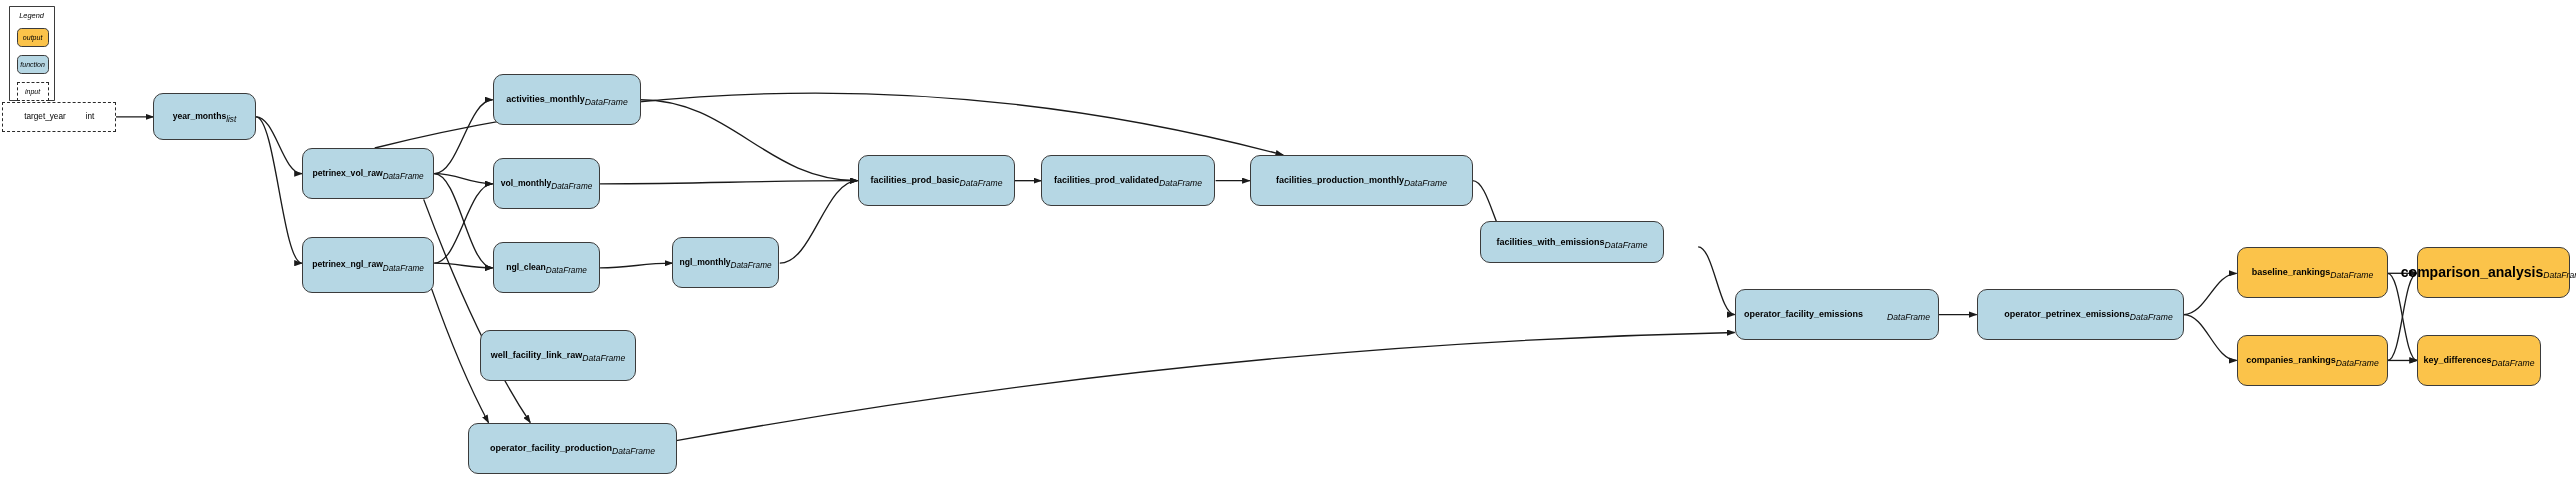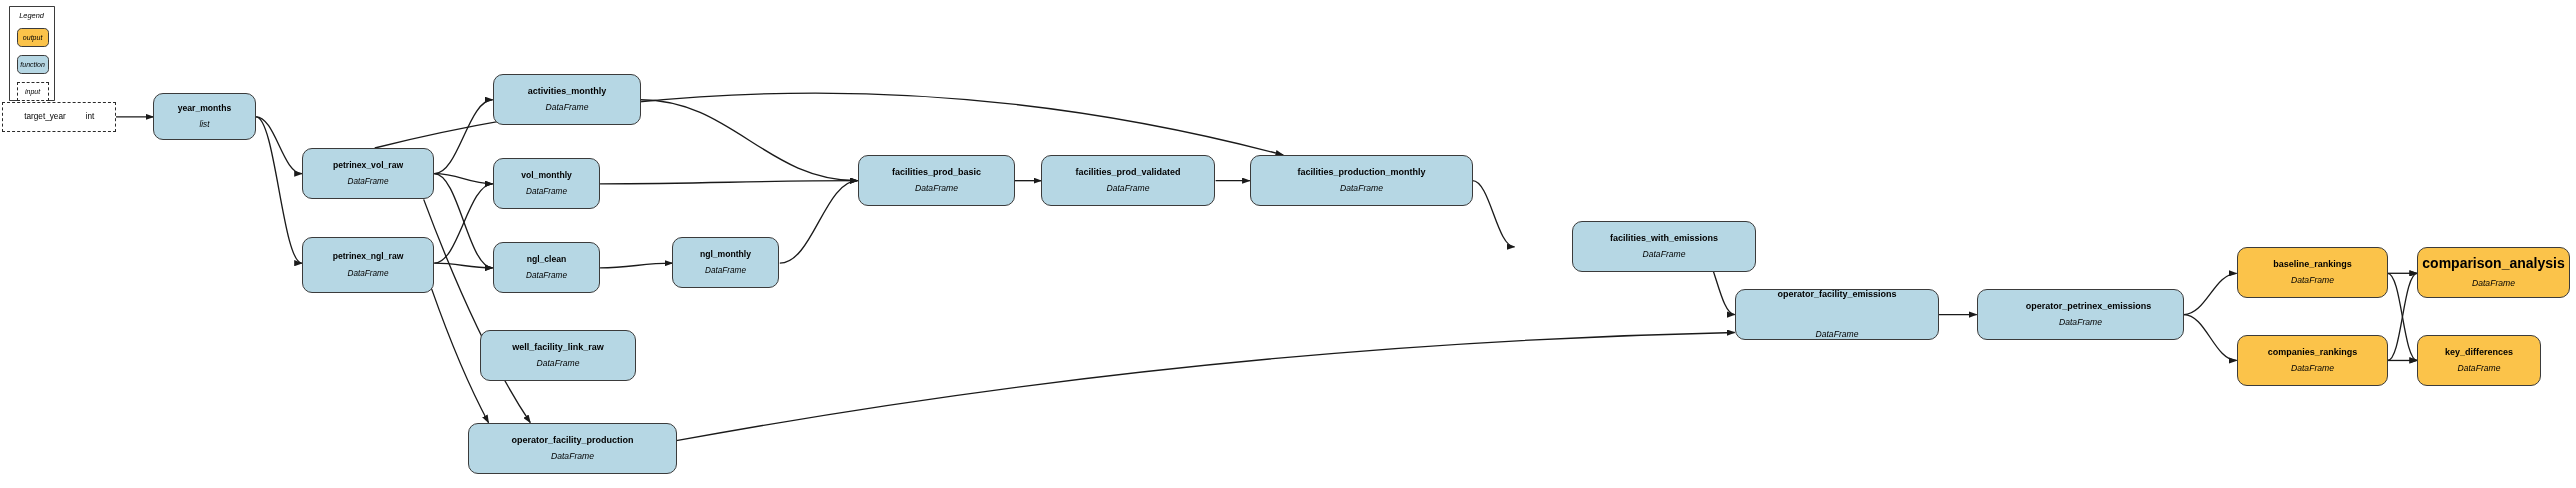--- a/index.html
+++ b/index.html
@@ -1,21 +1,21 @@
 <!DOCTYPE html>
 <html style="font-size:12.5px"><head>
 <meta charset="utf-8">
 <style>
   html,body{margin:0;padding:0;background:#ffffff;}
   body{font-family:"Liberation Sans",sans-serif;}
   #canvas{position:relative;width:2576px;height:489px;background:#ffffff;overflow:hidden;}
   #edges{position:absolute;left:0;top:0;width:2576px;height:489px;pointer-events:none;}
 
   .node{position:absolute;box-sizing:border-box;border:1.2px solid #3b3b3b;border-radius:10px;
-        display:flex;flex-direction:column;align-items:center;justify-content:center;
+        display:flex;align-items:center;justify-content:center;
         text-align:center;line-height:1.12;}
   .node .title{font-weight:bold;color:#000;white-space:nowrap;}
   .node .sub{font-style:italic;color:#000;white-space:nowrap;}
   .fn{background:#b6d7e4;}
   .out{background:#fbc34a;}
   .inp{background:#ffffff;border:1.4px dashed #2a2a2a;border-radius:0;
        flex-direction:row;gap:20px;justify-content:center;}
   .inp .title{font-weight:normal;}
   .inp .sub{font-style:normal;}
 
@@ -125,21 +125,21 @@
         <div class="sub" style="font-size: 8.6px; margin-top: 7px;">DataFrame</div>
       </div>
       <div class="node fn" style="left: 1041px; top: 155px; width: 174px; height: 51px;">
         <div class="title" style="font-size: 9px;">facilities_prod_validated</div>
         <div class="sub" style="font-size: 8.6px; margin-top: 7px;">DataFrame</div>
       </div>
       <div class="node fn" style="left: 1250px; top: 155px; width: 223px; height: 51px;">
         <div class="title" style="font-size: 9px;">facilities_production_monthly</div>
         <div class="sub" style="font-size: 8.6px; margin-top: 7px;">DataFrame</div>
       </div>
-      <div class="node fn" style="left: 1572px; top: 221px; width: 184px; height: 51px;">
+      <div class="node fn" style="left: 1480px; top: 221px; width: 184px; height: 42px;">
         <div class="title" style="font-size: 9px;">facilities_with_emissions</div>
         <div class="sub" style="font-size: 8.6px; margin-top: 7px;">DataFrame</div>
       </div>
       <div class="node fn" style="left: 1735px; top: 289px; width: 204px; height: 51px; gap: 24px;">
         <div class="title" style="font-size: 9px;">operator_facility_emissions</div>
         <div class="sub" style="font-size: 8.6px; margin-top: 7px;">DataFrame</div>
       </div>
       <div class="node fn" style="left: 1977px; top: 289px; width: 207px; height: 51px;">
         <div class="title" style="font-size: 9px; padding-left: 16px;">operator_petrinex_emissions</div>
         <div class="sub" style="font-size: 8.6px; margin-top: 7px;">DataFrame</div>

